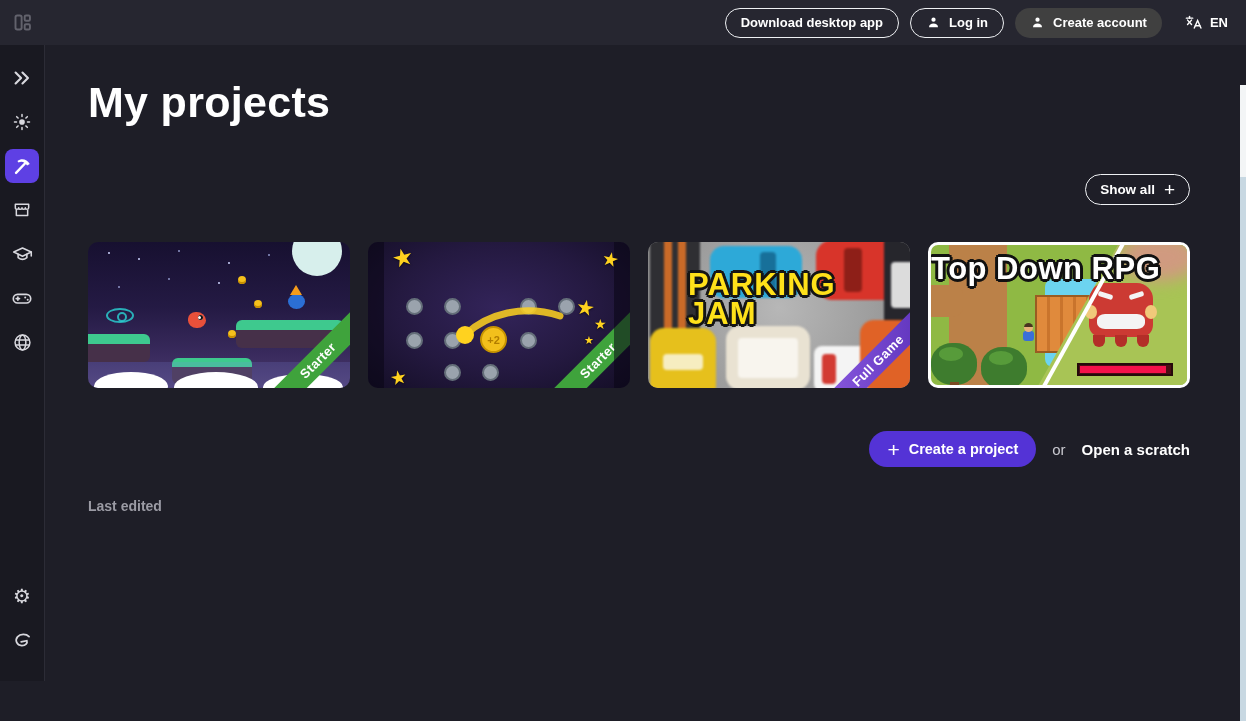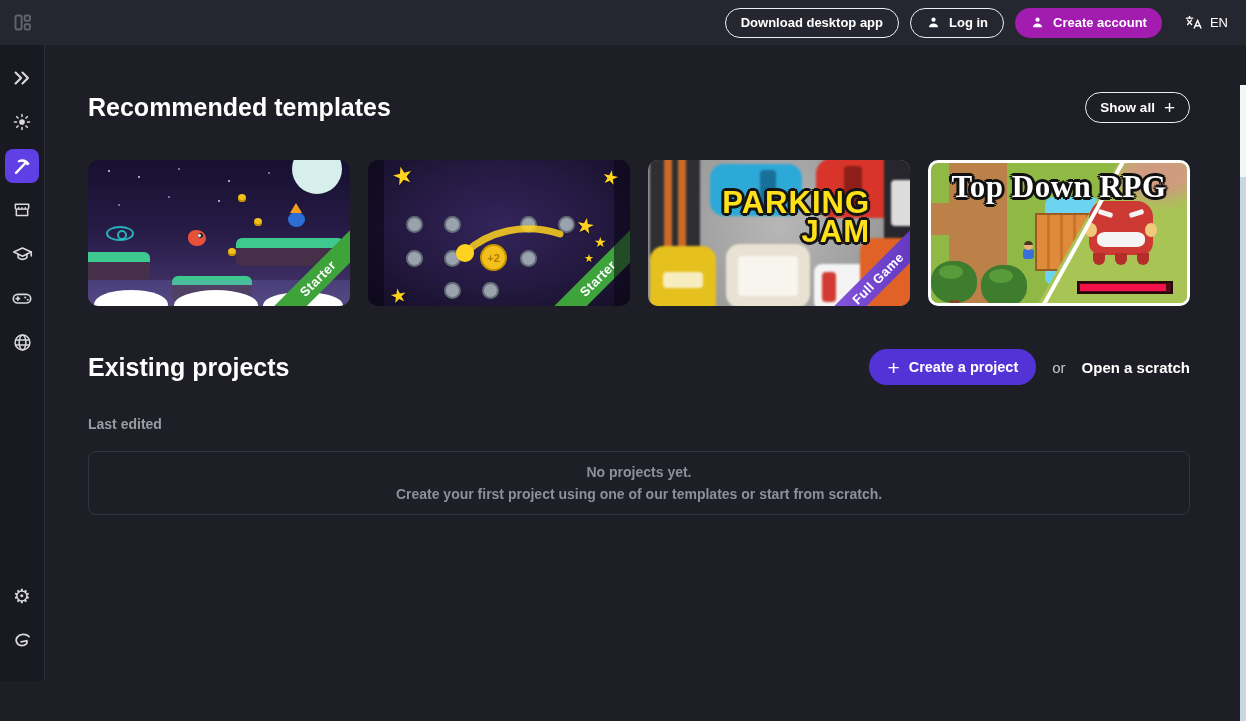--- a/index.html
+++ b/index.html
@@ -11,23 +11,23 @@
   .topbar { position:relative; height:40px; background:#14141b; }
   .hamburger { position:absolute; left:9px; top:13px; width:22px; height:15px; display:flex; flex-direction:column; justify-content:space-between; cursor:pointer; }
   .hamburger span { display:block; height:2.4px; background:#fff; border-radius:1px; }
   .home-tab { position:absolute; left:38px; bottom:0; height:33px; min-width:100px; background:#262630; border:1px solid #3c3c47; border-bottom:none; border-radius:9px 9px 0 0; display:flex; align-items:center; gap:9px; padding:0 16px; color:#fff; font-weight:700; font-size:15px; cursor:pointer; }
 
   
   .toolbar { height:45px; background:#262630; display:flex; align-items:center; padding:0 18px 0 10px; }
   .grid-ico { margin-left:2px; }
   .toolbar .spacer { flex:1; }
   .pill-btn { height:30px; border:1px solid #eef0f3; border-radius:15px; background:transparent; color:#fff; font-family:inherit; font-weight:700; font-size:13px; padding:0 15px; display:flex; align-items:center; gap:8px; cursor:pointer; white-space:nowrap; }
-  .pill-btn.primary { border:none; background:#a21caf; }
+  .pill-btn.primary { border:none; background:#404040; }
   .toolbar .gap { width:11px; }
-  .lang { display:flex; align-items:center; gap:7px; margin-left:22px; color:#fff; font-weight:400; font-size:13px; cursor:pointer; }
+  .lang { display:flex; align-items:center; gap:7px; margin-left:22px; color:#fff; font-weight:700; font-size:13px; cursor:pointer; }
 
   
   .body-row { display:flex; height:636px; }
   .sidebar { width:45px; background:#191921; border-right:1px solid #2c2c36; display:flex; flex-direction:column; align-items:center; padding:16px 0 14px; }
   .side-ico { width:34px; height:34px; display:flex; align-items:center; justify-content:center; margin-bottom:10px; border-radius:8px; cursor:pointer; color:#d8d8de; }
   .side-ico.selected { background:#5e40e4; }
   .side-ico.push { margin-top:auto; }
   .glyph { font-size:20px; line-height:1; color:#d8d8de; }
 
   .main { flex:1; position:relative; padding:0 56px 0 43px; }
@@ -91,21 +91,21 @@
   .c3 .shield { left:30%; top:8px; bottom:8px; width:18px; background:#8e1f18; }
   .c4 { left:236px; top:-10px; width:44px; height:112px; border-radius:10px; background:#26262c; }
   .c4 .shield { left:7px; top:30px; width:30px; height:46px; background:#dcdcdc; }
   .c5 { left:2px; top:86px; width:66px; height:72px; border-radius:14px; background:#e6c01c; }
   .c5 .shield { left:13px; top:26px; width:40px; height:16px; background:#f6edc0; }
   .c6 { left:78px; top:84px; width:84px; height:64px; border-radius:14px; background:#e9e2d2; }
   .c6 .shield { left:12px; top:12px; width:60px; height:40px; background:#f8f5ee; }
   .c7 { left:166px; top:104px; width:76px; height:46px; border-radius:8px; background:#f4f4f4; }
   .c7 .shield { left:8px; top:8px; width:14px; height:30px; background:#d23b33; }
   .c8 { left:212px; top:78px; width:54px; height:70px; border-radius:14px; background:#e06226; }
-  .card-title3 { position:absolute; top:28px; width:100%; text-align:right; color:#ffe11a; font-size:31px; line-height:.95; font-weight:800; letter-spacing:1px;
+  .card-title3 { position:absolute; top:28px; width:100%; text-align:left; color:#ffe11a; font-size:31px; line-height:.95; font-weight:800; letter-spacing:1px;
       text-shadow:3px 0 0 #151515,-3px 0 0 #151515,0 3px 0 #151515,0 -3px 0 #151515,2px 2px 0 #151515,-2px 2px 0 #151515,2px -2px 0 #151515,-2px -2px 0 #151515; }
 
   
   .card.rpg { background:#8fb944; border:3px solid #fff; }
   .rpg .path1 { position:absolute; left:18px; top:0; width:58px; height:146px; background:#bb8148; }
   .rpg .path2 { position:absolute; left:-12px; top:40px; width:44px; height:32px; background:#bb8148; border-radius:10px; }
   .rpg .water { position:absolute; left:114px; top:34px; width:54px; height:88px; background:#6cd4f0; border-radius:8px; }
   .rpg .bridge { position:absolute; left:104px; top:50px; width:108px; height:58px;
       background:repeating-linear-gradient(90deg,#e08a3c 0 10px,#c9742c 10px 13px); border:2px solid #9a5c22; }
   .rpg .tree { position:absolute; width:46px; height:42px; background:#3e7c2e; border-radius:46%; }
@@ -119,22 +119,22 @@
   .boss .eye { position:absolute; top:10px; width:15px; height:5px; background:#f4f4f4; border-radius:2px; }
   .boss .eye.l { left:9px; transform:rotate(18deg); }
   .boss .eye.r { right:9px; transform:rotate(-18deg); }
   .boss .mouth { position:absolute; left:8px; bottom:8px; width:48px; height:15px; background:#f4f4f4; border-radius:8px/6px; }
   .boss .cheek { position:absolute; top:22px; width:12px; height:14px; background:#f0c97a; border-radius:50%; }
   .boss .cheek.l { left:-4px; } .boss .cheek.r { right:-4px; }
   .boss .leg { position:absolute; bottom:-10px; width:12px; height:12px; background:#b32e28; border-radius:0 0 6px 6px; }
   .hpbar { position:absolute; left:146px; top:118px; width:96px; height:13px; background:#4a0d14; border:2px solid #26080b; }
   .hpbar .fill { position:absolute; left:1px; top:1px; bottom:1px; width:94%; background:#f5114a; }
   .rpg .diag { position:absolute; left:148px; top:-28px; width:4px; height:205px; background:#fff; transform:rotate(29deg); }
-  .card-title4 { position:absolute; top:6px; width:100%; text-align:center; color:#fff; font-size:31px; font-weight:800; letter-spacing:.5px;
-      text-shadow:3px 0 0 #111,-3px 0 0 #111,0 3px 0 #111,0 -3px 0 #111,2px 2px 0 #111,-2px 2px 0 #111,2px -2px 0 #111,-2px -2px 0 #111;font-family:Liberation Serif, serif; }
+  .card-title4 { position:absolute; top:6px; width:100%; color:#fff; font-size:31px; font-weight:800; letter-spacing:.5px;
+      text-shadow:3px 0 0 #111,-3px 0 0 #111,0 3px 0 #111,0 -3px 0 #111,2px 2px 0 #111,-2px 2px 0 #111,2px -2px 0 #111,-2px -2px 0 #111; }
 
   
   .proj-row { margin-top:43px; }
   .create-btn { height:36px; border:none; border-radius:18px; background:#5433d6; color:#fff; font-family:inherit; font-weight:700; font-size:14.5px; padding:0 18px; display:flex; align-items:center; gap:9px; cursor:pointer; }
   .create-btn .plus-thin { font-size:21px; }
   .table-head { display:flex; margin-top:31px; color:#9b9ba4; font-size:14px; font-weight:700; }
   .table-head .col1 { width:372px; padding-left:8px; }
   .table-head .col2 { width:370px; }
   .empty-box { margin-top:19px; border:1px solid #34343e; border-radius:8px; height:64px; display:flex; flex-direction:column; align-items:center; justify-content:center; gap:6px; color:#8f8f99; font-size:14px; font-weight:600; }
 
@@ -266,23 +266,23 @@
       <div class="side-ico">
         <span>
           <svg width="21" height="21" viewBox="0 0 24 24" fill="none" stroke="#d8d8de" stroke-width="2" stroke-linecap="round">
             <path d="M19.5 7.5 C16.5 4.5 9.5 4 6.3 7.8 C3 11.8 5.5 17.5 11 17.8 C15.5 18 18 15 17 12.2 L10.5 13.5"></path>
           </svg>
         </span>
       </div>
     </div>
 
     <div class="main">
+      <h1 class="page-title">My projects</h1>
 
       <div class="sect-row">
-        <h2 class="sect-title">Recommended templates</h2>
         <div class="right">
           <button class="show-all">
             <span>Show all</span>
             <span class="plus-thin">+</span>
           </button>
         </div>
       </div>
 
       <div class="cards">
 
@@ -379,38 +379,33 @@
             <div class="hpbar">
                 <div class="fill"></div>
               </div>
           </div>
           <div class="diag"></div>
           <div class="card-title4">Top Down RPG</div>
         </div>
       </div>
 
       <div class="sect-row proj-row">
-        <h2 class="sect-title">Existing projects</h2>
         <div class="right">
           <button class="create-btn">
             <span class="plus-thin">+</span>
             <span>Create a project</span>
           </button>
           <span class="or-txt">or</span>
           <span class="open-link">Open a scratch</span>
         </div>
       </div>
 
       <div class="table-head">
         <span class="col3">Last edited</span>
       </div>
 
-      <div class="empty-box">
-        <span>No projects yet.</span>
-        <span>Create your first project using one of our templates or start from scratch.</span>
-      </div>
     </div>
   </div>
 
   <div class="scrollbar">
     <div class="thumb"></div>
   </div>
 </div>
 
 </body></html>

